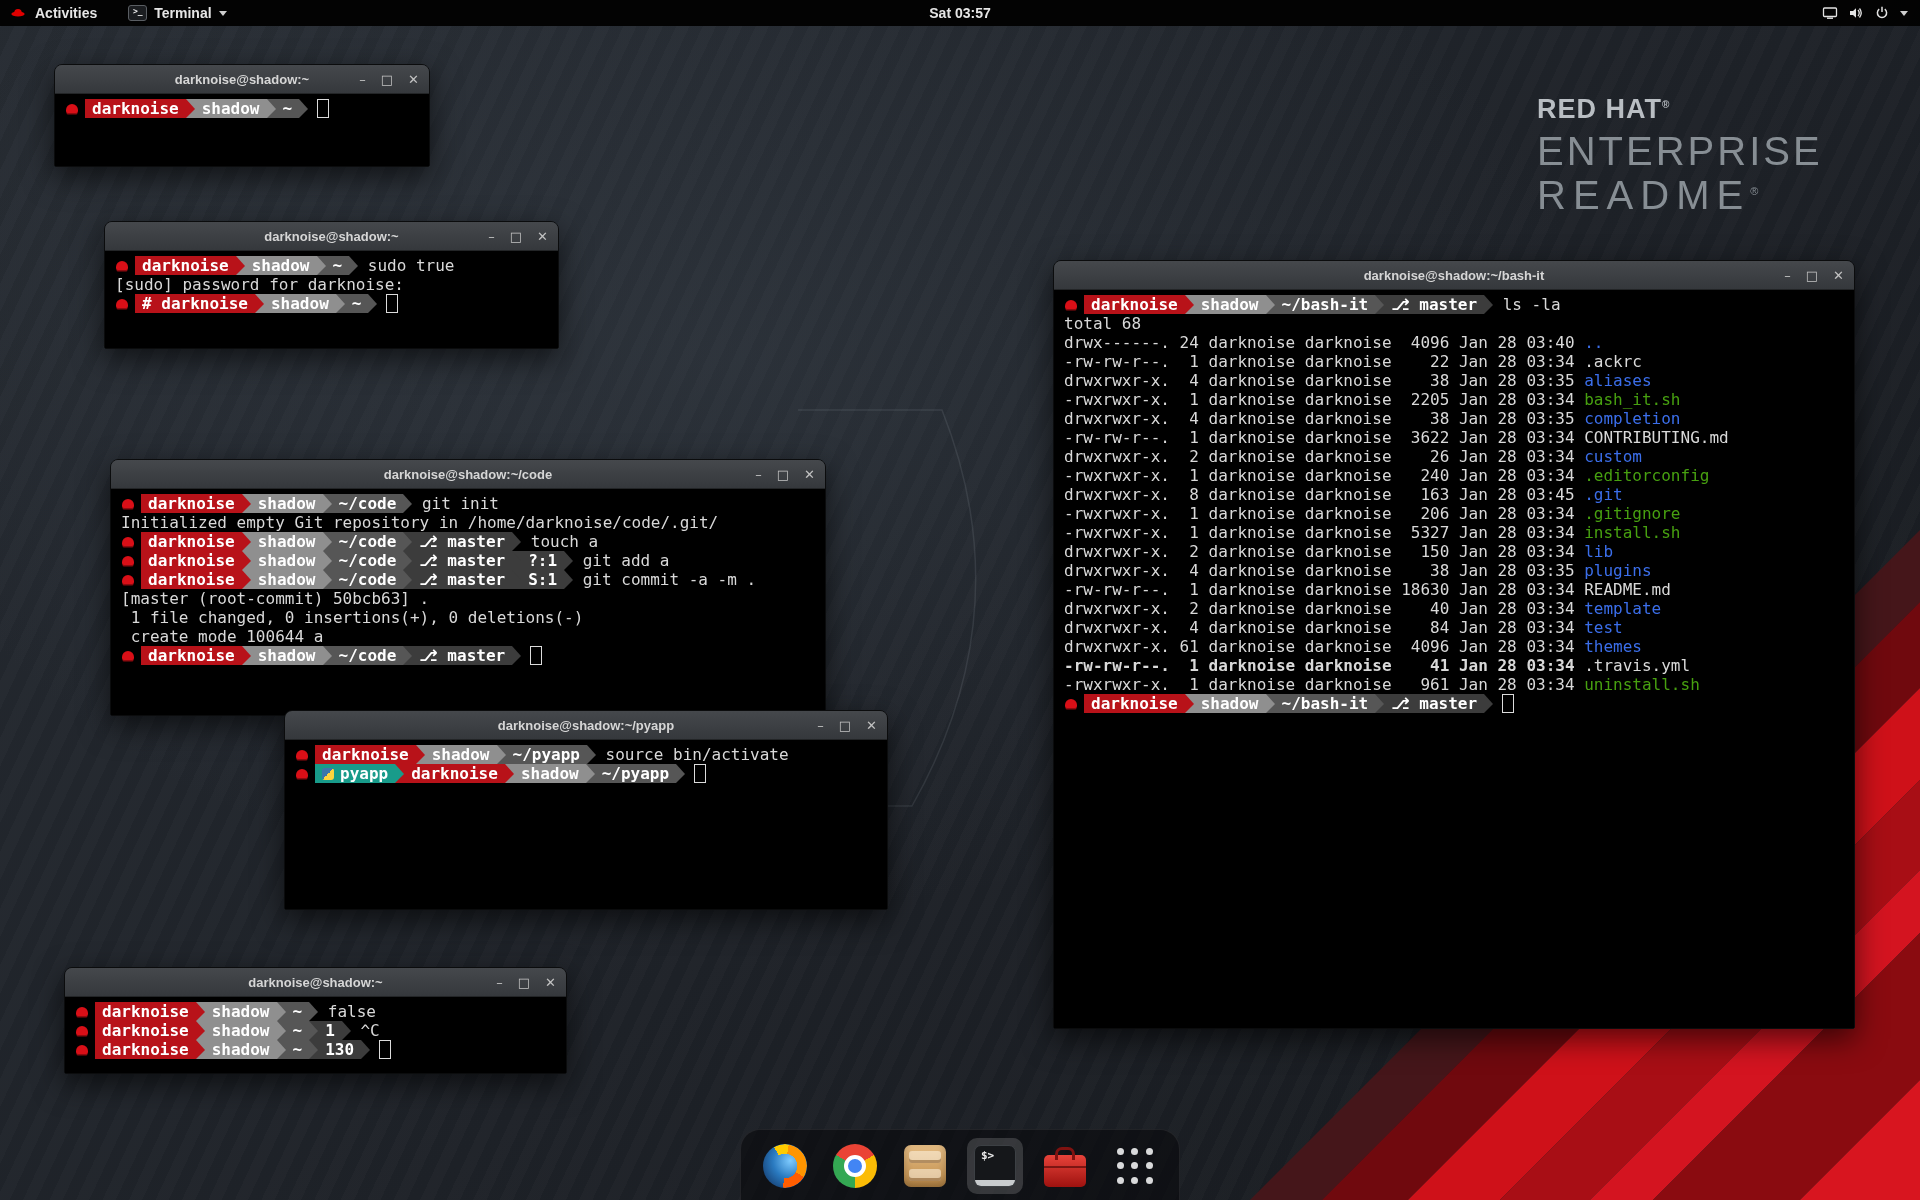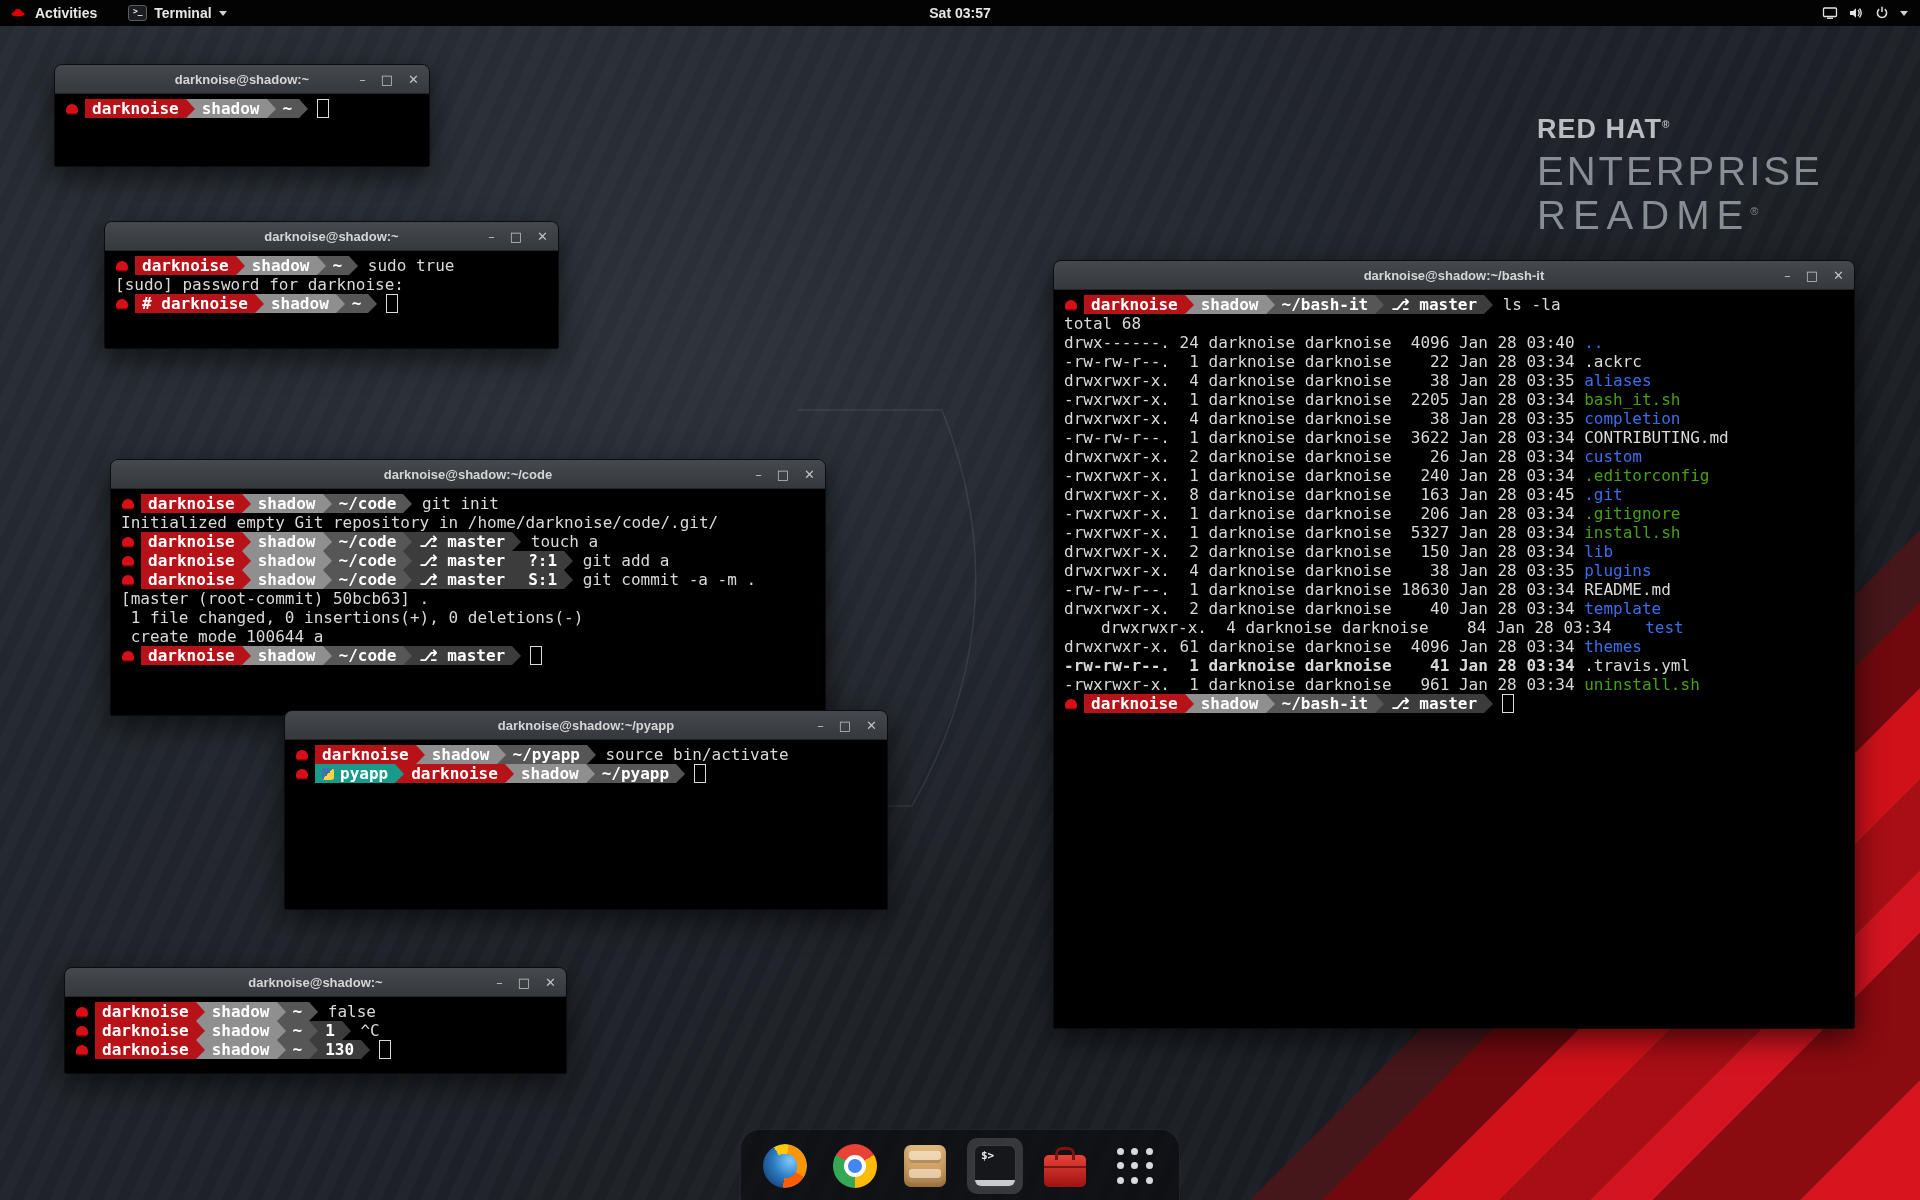--- a/index.html
+++ b/index.html
@@ -10,21 +10,21 @@
   }
   
   #desktop{position:absolute;inset:0;
     background:
       radial-gradient(1400px 900px at 38% 30%, rgba(100,115,130,0.16), transparent 62%),
       repeating-linear-gradient(115deg, rgba(255,255,255,0.014) 0 12px, rgba(0,0,0,0.03) 12px 24px),
       linear-gradient(140deg,#272c33,#1e2228 55%,#171a1f);
   }
   #stripes,#arcs{position:absolute;inset:0;pointer-events:none;}
   
-  #brand{position:absolute;left:1537px;top:116px;color:#8d949a;line-height:1;}
+  #brand{position:absolute;left:1537px;top:96px;color:#8d949a;line-height:1;}
   #brand .b1{font-size:27px;font-weight:bold;color:#b9bec3;letter-spacing:1px;}
   #brand .b1 sup{font-size:10px;}
   #brand .b2{font-size:40px;letter-spacing:3px;margin-top:8px;color:#878e94;}
   #brand .b3{font-size:40px;letter-spacing:7px;margin-top:4px;color:#878e94;}
   #brand .b3 sup{font-size:11px;letter-spacing:0;}
   
   #topbar{position:absolute;left:0;top:0;right:0;height:26px;background:rgba(2,2,2,0.97);
     color:#e6e6e6;display:flex;align-items:center;z-index:50;font-weight:bold;font-size:14px;}
   #topbar .left{display:flex;align-items:center;gap:9px;padding-left:10px;}
   #topbar .appmenu{display:flex;align-items:center;gap:7px;margin-left:22px;}
@@ -249,21 +249,21 @@
       <div class="tline"><span style="color: rgb(217, 217, 217);">-rw-rw-r--.  1 darknoise darknoise  3622 Jan 28 03:34 </span><span style="color: rgb(217, 217, 217);">CONTRIBUTING.md</span></div>
       <div class="tline"><span style="color: rgb(217, 217, 217);">drwxrwxr-x.  2 darknoise darknoise    26 Jan 28 03:34 </span><span style="color: rgb(59, 110, 234);">custom</span></div>
       <div class="tline"><span style="color: rgb(217, 217, 217);">-rwxrwxr-x.  1 darknoise darknoise   240 Jan 28 03:34 </span><span style="color: rgb(71, 160, 16);">.editorconfig</span></div>
       <div class="tline"><span style="color: rgb(217, 217, 217);">drwxrwxr-x.  8 darknoise darknoise   163 Jan 28 03:45 </span><span style="color: rgb(59, 110, 234);">.git</span></div>
       <div class="tline"><span style="color: rgb(217, 217, 217);">-rwxrwxr-x.  1 darknoise darknoise   206 Jan 28 03:34 </span><span style="color: rgb(71, 160, 16);">.gitignore</span></div>
       <div class="tline"><span style="color: rgb(217, 217, 217);">-rwxrwxr-x.  1 darknoise darknoise  5327 Jan 28 03:34 </span><span style="color: rgb(71, 160, 16);">install.sh</span></div>
       <div class="tline"><span style="color: rgb(217, 217, 217);">drwxrwxr-x.  2 darknoise darknoise   150 Jan 28 03:34 </span><span style="color: rgb(59, 110, 234);">lib</span></div>
       <div class="tline"><span style="color: rgb(217, 217, 217);">drwxrwxr-x.  4 darknoise darknoise    38 Jan 28 03:35 </span><span style="color: rgb(59, 110, 234);">plugins</span></div>
       <div class="tline"><span style="color: rgb(217, 217, 217);">-rw-rw-r--.  1 darknoise darknoise 18630 Jan 28 03:34 </span><span style="color: rgb(217, 217, 217);">README.md</span></div>
       <div class="tline"><span style="color: rgb(217, 217, 217);">drwxrwxr-x.  2 darknoise darknoise    40 Jan 28 03:34 </span><span style="color: rgb(59, 110, 234);">template</span></div>
-      <div class="tline"><span style="color: rgb(217, 217, 217); margin-left: 37px;">drwxrwxr-x.  4 darknoise darknoise    84 Jan 28 03:34 </span><span style="color: rgb(59, 110, 234); margin-left: 24px;">test</span></div>
+      <div class="tline"><span style="color: rgb(217, 217, 217);">drwxrwxr-x.  4 darknoise darknoise    84 Jan 28 03:34 </span><span style="color: rgb(59, 110, 234);">test</span></div>
       <div class="tline"><span style="color: rgb(217, 217, 217);">drwxrwxr-x. 61 darknoise darknoise  4096 Jan 28 03:34 </span><span style="color: rgb(59, 110, 234);">themes</span></div>
       <div class="tline"><span style="color: rgb(217, 217, 217); font-weight: bold;">-rw-rw-r--.  1 darknoise darknoise    41 Jan 28 03:34 </span><span style="color: rgb(217, 217, 217);">.travis.yml</span></div>
       <div class="tline"><span style="color: rgb(217, 217, 217);">-rwxrwxr-x.  1 darknoise darknoise   961 Jan 28 03:34 </span><span style="color: rgb(71, 160, 16);">uninstall.sh</span></div>
       <div class="tline"><span class="hat"></span><span class="seg" style="background: rgb(184, 18, 25);"><span>darknoise</span></span><span class="parrow" style="border-left-color: rgb(184, 18, 25); background: rgb(143, 143, 143);"></span><span class="seg" style="background: rgb(143, 143, 143);"><span>shadow</span></span><span class="parrow" style="border-left-color: rgb(143, 143, 143); background: rgb(86, 86, 86);"></span><span class="seg" style="background: rgb(86, 86, 86);"><span>~/bash-it</span></span><span class="parrow" style="border-left-color: rgb(86, 86, 86); background: rgb(60, 60, 60);"></span><span class="seg" style="background: rgb(60, 60, 60);"><span>⎇ master</span></span><span class="parrow" style="border-left-color: rgb(60, 60, 60);"></span><span class="cursor"></span></div>
     </div>
 </div>
 
 <div id="dock">
   <div class="dock-item">
       <div class="ic-firefox"></div>

